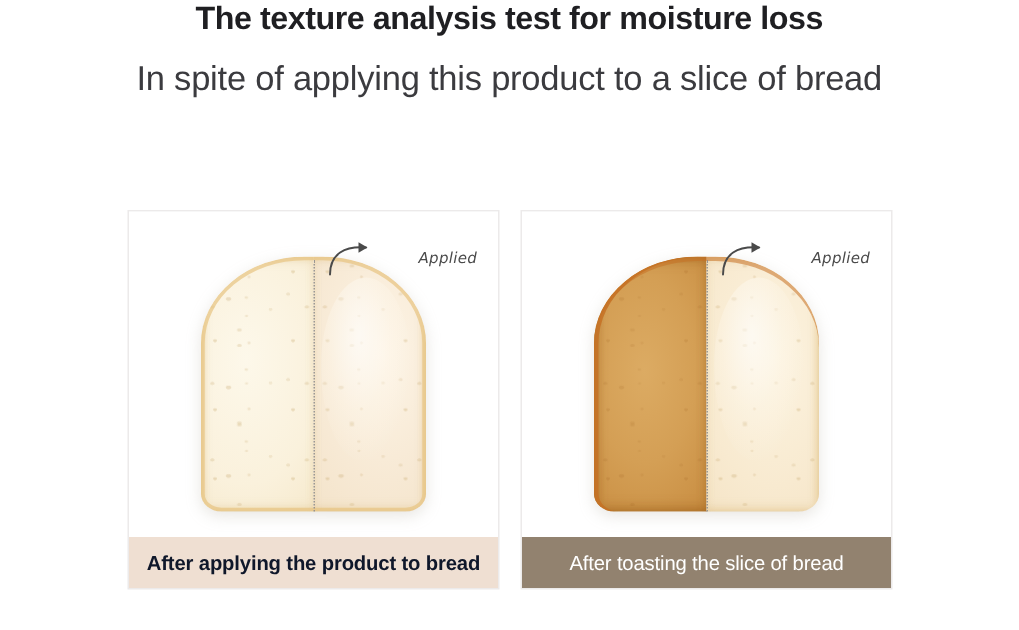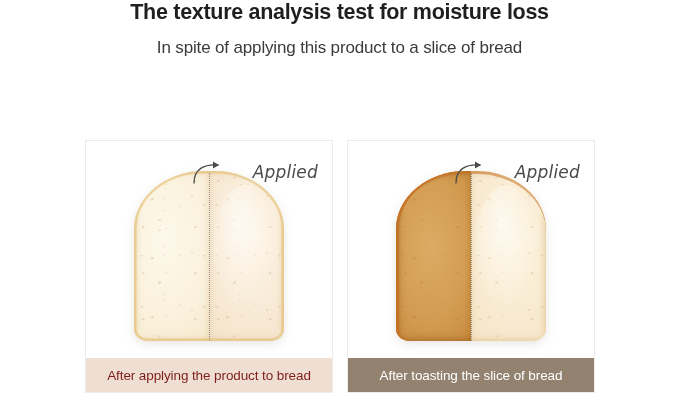--- a/index.html
+++ b/index.html
@@ -28,21 +28,21 @@
     font-size: 21.5px;
     font-weight: bold;
     letter-spacing: -0.3px;
     color: #1f1f22;
     line-height: 1.15;
     font-family: "Liberation Sans", sans-serif;
   }
   .subtitle {
     margin: 0;
     padding-top: 11px;
-    font-size: 17px;
+    font-size: 23px;
     font-weight: normal;
     color: #3b3b3f;
     line-height: 1.42;
     letter-spacing: -0.15px;
   }
   .subtitle .line { display: block; }
 
   
   .panels {
     position: absolute;
@@ -199,21 +199,21 @@
     gap: 3px;
   }
   .applied-arrow {
     display: block;
     width: 36px;
     height: 26px;
     overflow: visible;
   }
   .applied-label {
     font-family: "DejaVu Sans", sans-serif;
-    font-size: 17px;
+    font-size: 10px;
     font-style: italic;
     color: #4a4a4a;
     letter-spacing: 0.2px;
     white-space: nowrap;
     margin-left: 22px;
   }
 
   
   .caption {
     position: absolute;
@@ -223,21 +223,22 @@
     height: 34px;
     display: flex;
     align-items: center;
     justify-content: center;
     font-size: 13.5px;
     letter-spacing: -0.1px;
     box-sizing: border-box;
   }
   .caption-left {
     background: #efdfd2;
-    color: #7f1d1d;
+    color: #0f172a;
+    font-weight: bold;
   }
   .caption-right {
     background: #92826f;
     color: #ffffff;
   }
 </style>
 </head>
 <body>
 
 <div class="header">

